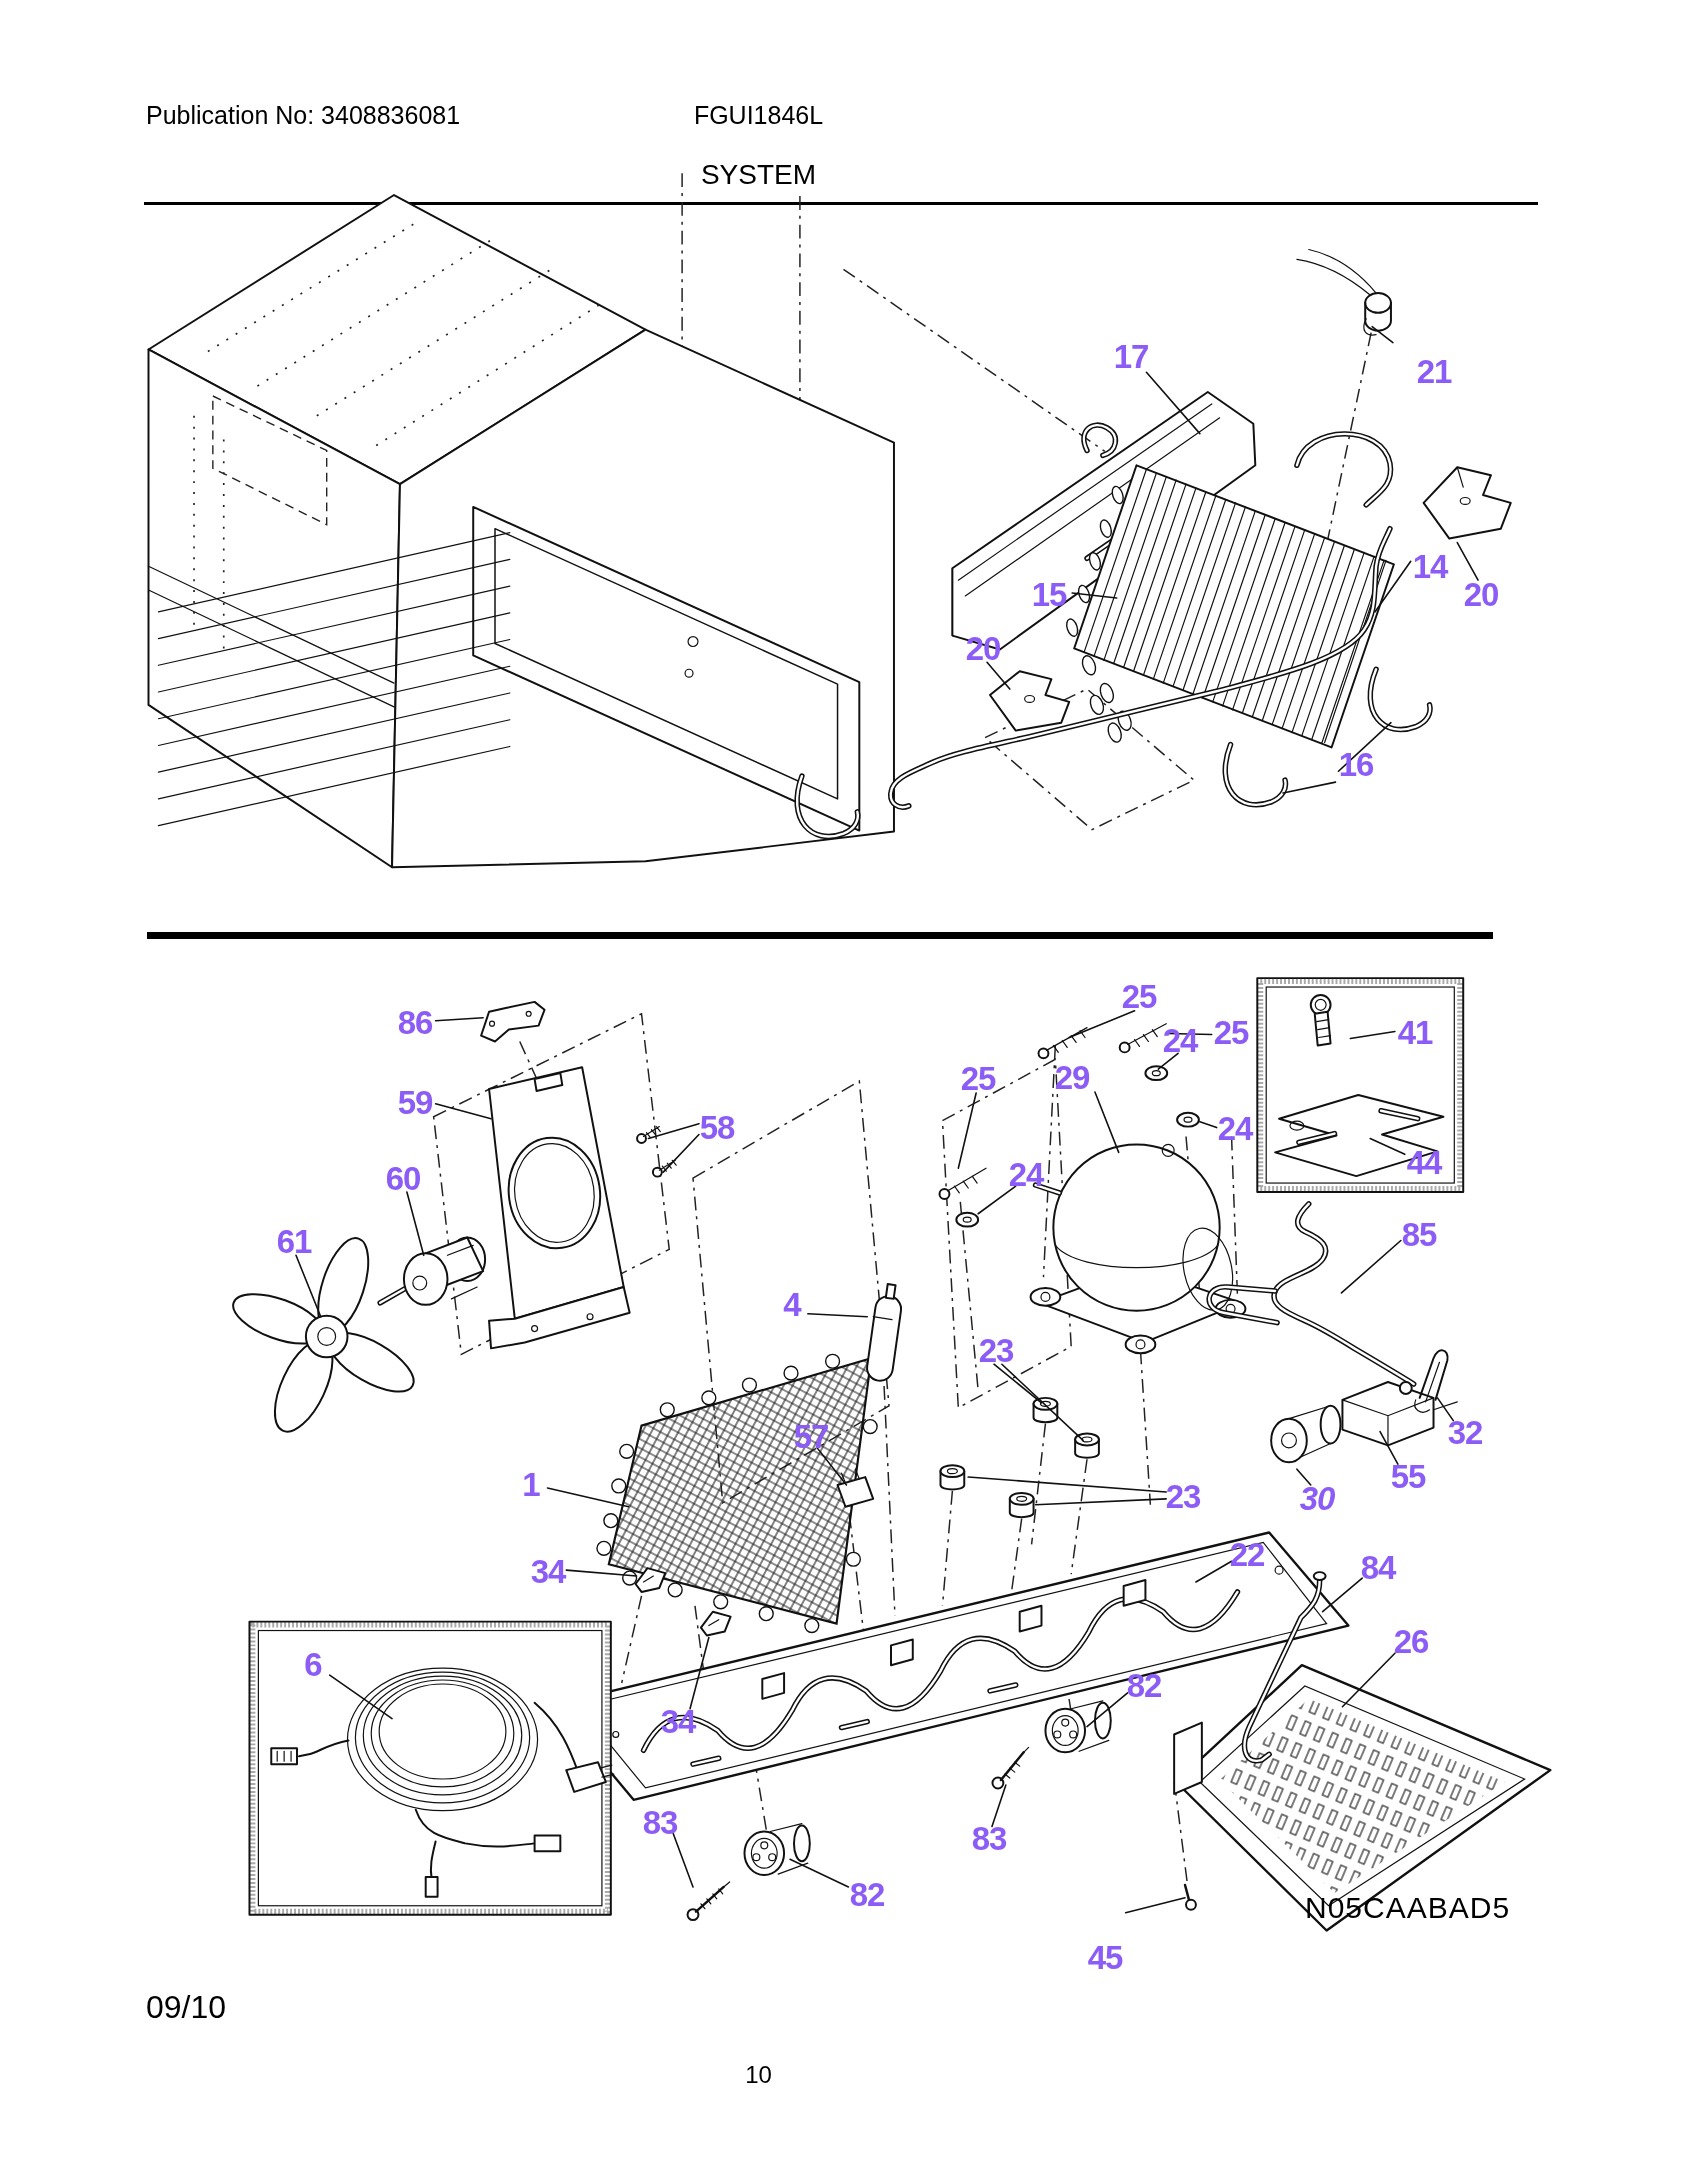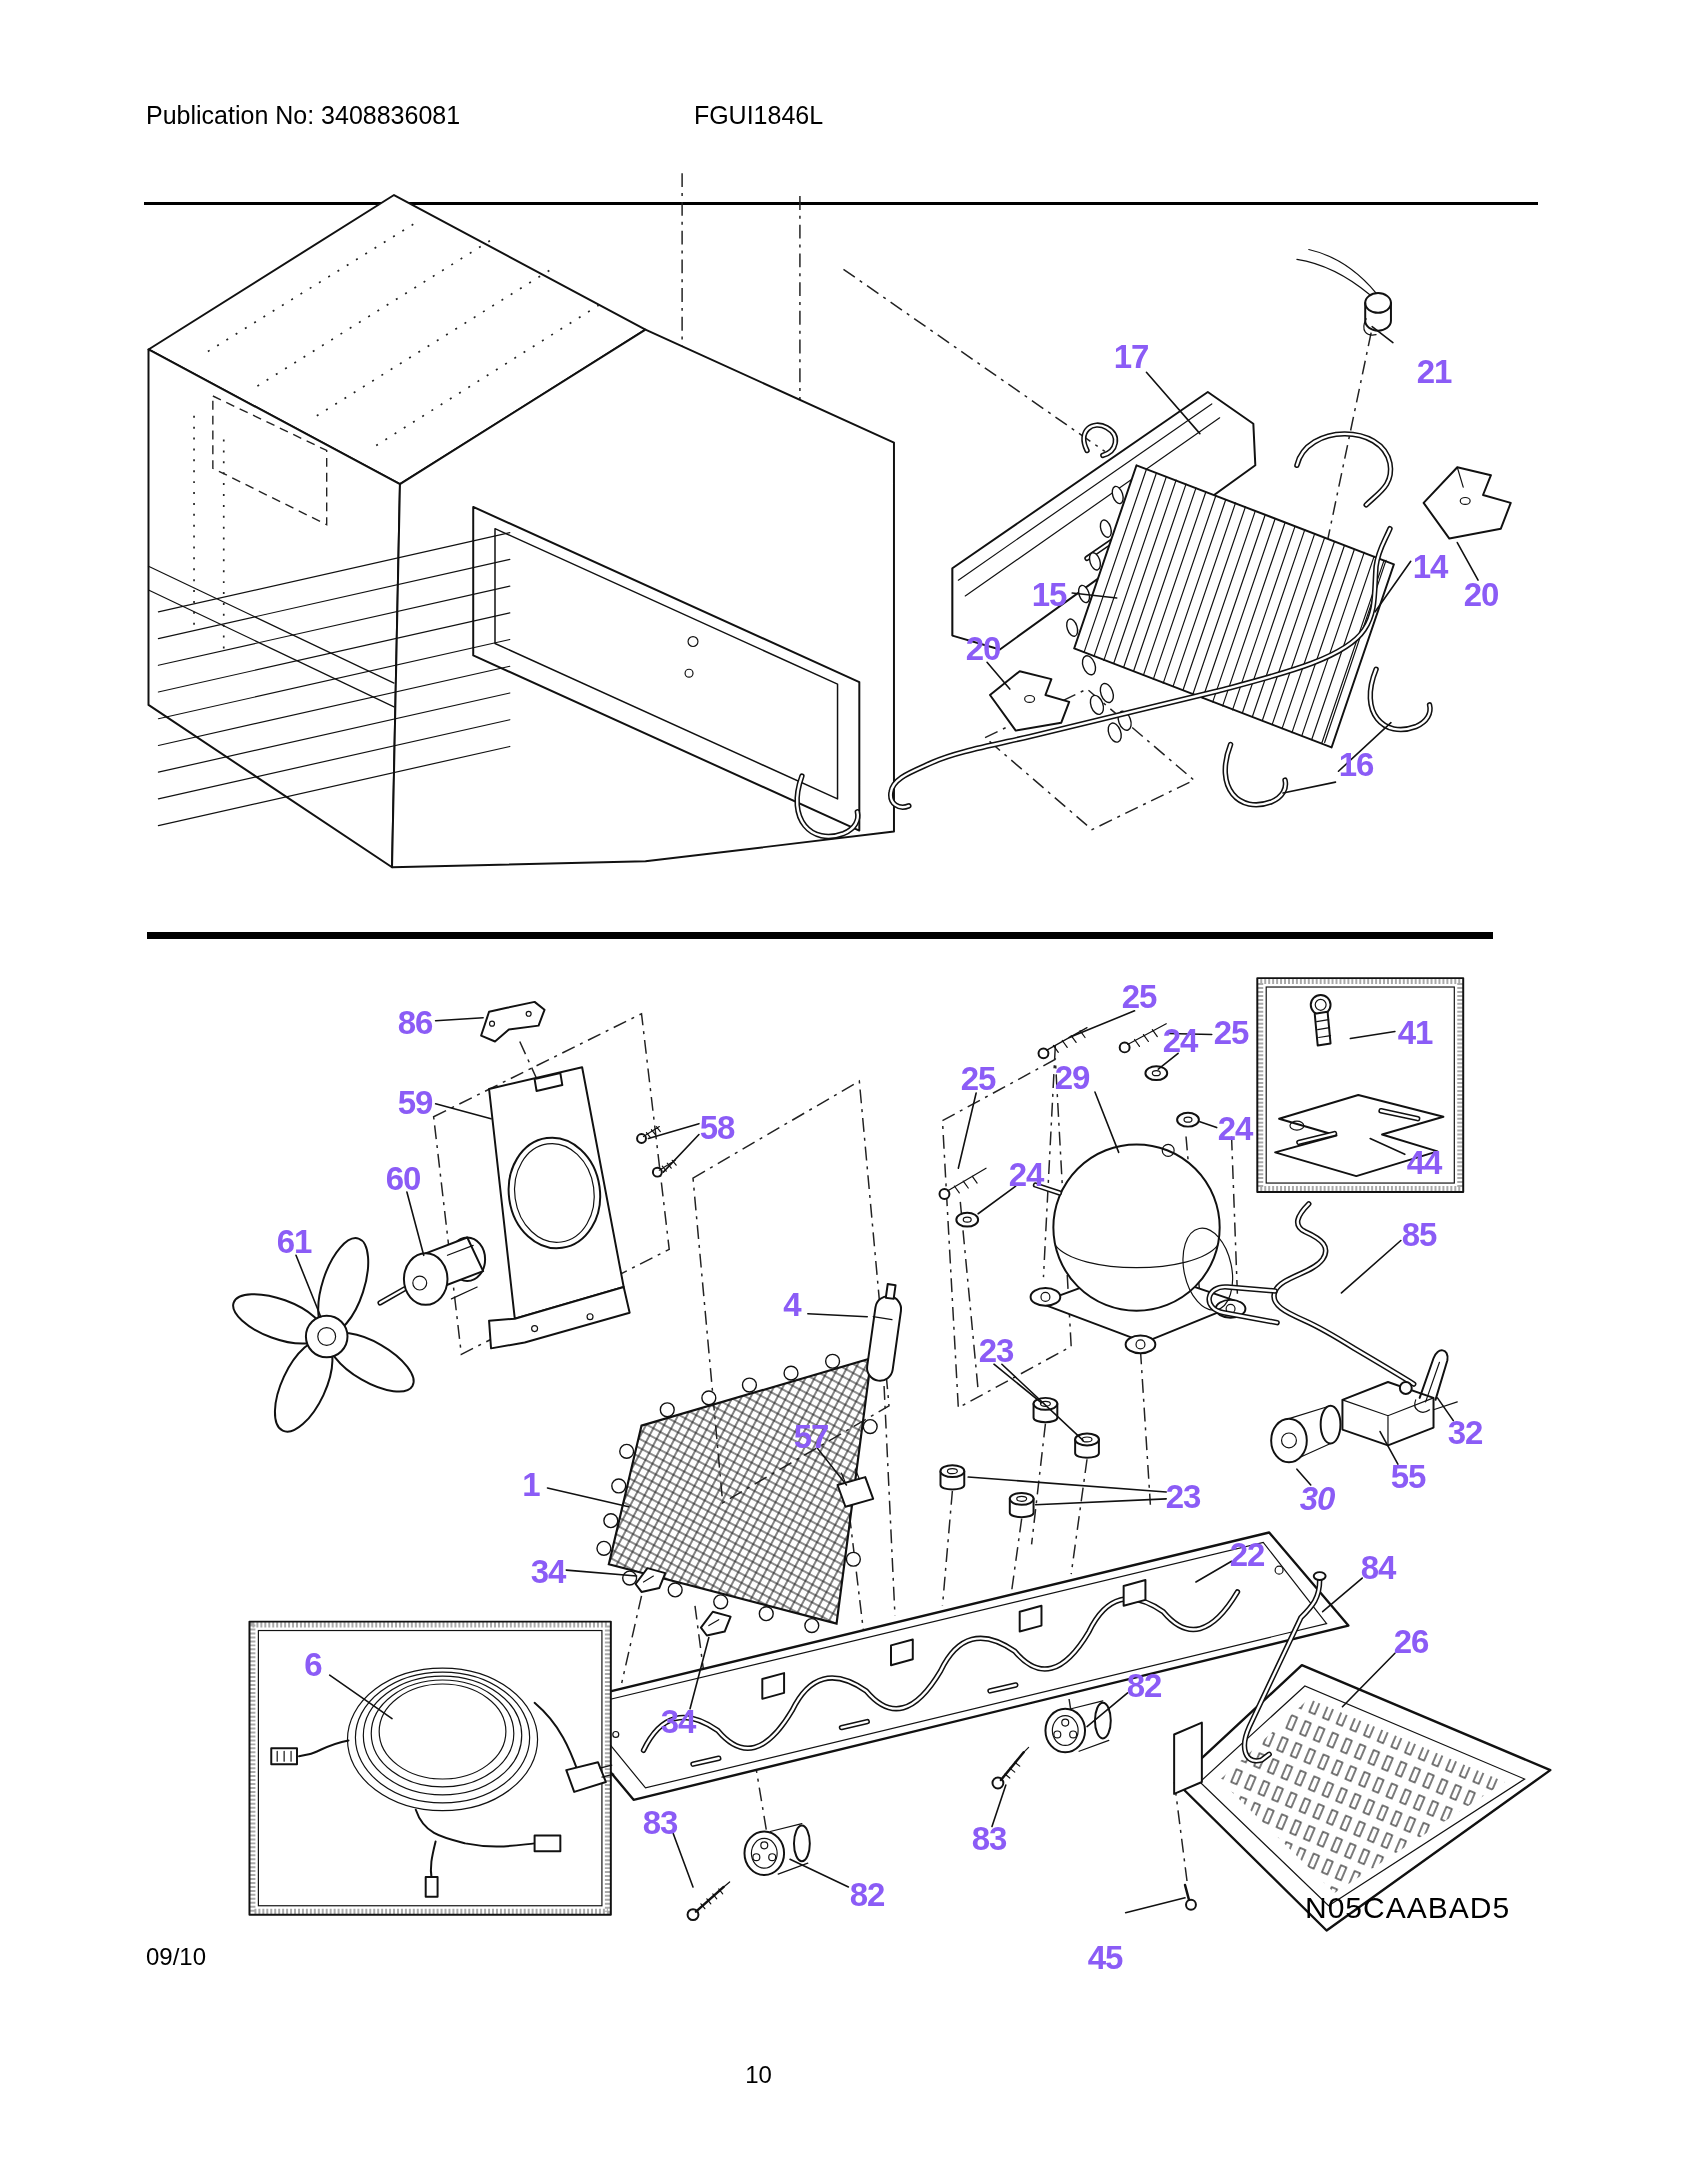--- a/index.html
+++ b/index.html
@@ -14,20 +14,21 @@
            font-family:"Liberation Sans",sans-serif;font-weight:700;
            font-size:33px;color:#8b5cf6;letter-spacing:-1px;line-height:1;white-space:nowrap}
 </style>
 </head>
 <body>
 
 <div class="page">
 
   <div class="hdr" style="left:146px;top:101px">Publication No: 3408836081</div>
   <div class="hdr ctr" style="top:101px">FGUI1846L</div>
+  <div class="hdr ctr" style="top:159px;font-size:28px">SYSTEM</div>
   <div class="rule" style="left:144px;top:202px;width:1394px;height:3px"></div>
   <div class="rule" style="left:147px;top:932px;width:1346px;height:7px"></div>
 
   <svg class="art" width="1683" height="2178" viewBox="0 0 1700 2200">
     <defs>
       <pattern id="xh" width="8" height="8" patternUnits="userSpaceOnUse" patternTransform="rotate(28)">
         <path d="M0,4 H8 M4,0 V8" stroke="#1c1c1c" stroke-width="1.1"></path>
       </pattern>
       <pattern id="wf" width="30" height="24" patternUnits="userSpaceOnUse" patternTransform="rotate(23)">
         <rect x="3" y="5" width="6" height="14" fill="none" stroke="#333" stroke-width="1.3"></rect>
@@ -541,17 +542,17 @@
       <span class="callout" style="left: 313px; top: 1664px;">6</span>
       <span class="callout" style="left: 678px; top: 1721px;">34</span>
       <span class="callout" style="left: 1144px; top: 1685px;">82</span>
       <span class="callout" style="left: 660px; top: 1822px;">83</span>
       <span class="callout" style="left: 989px; top: 1838px;">83</span>
       <span class="callout" style="left: 867px; top: 1894px;">82</span>
       <span class="callout" style="left: 1105px; top: 1917px; margin-top: 40px;">45</span>
     </div>
 
   <div class="code" style="left:1305px;top:1891px">N05CAABAD5</div>
-  <div class="hdr" style="left:146px;top:1943px;font-size:24px">09/10</div>
+  <div class="hdr" style="left:146px;top:1989px;font-size:32px">09/10</div>
   <div class="hdr ctr" style="top:2061px;font-size:24px">10</div>
 
 </div>
 
 
 </body></html>

